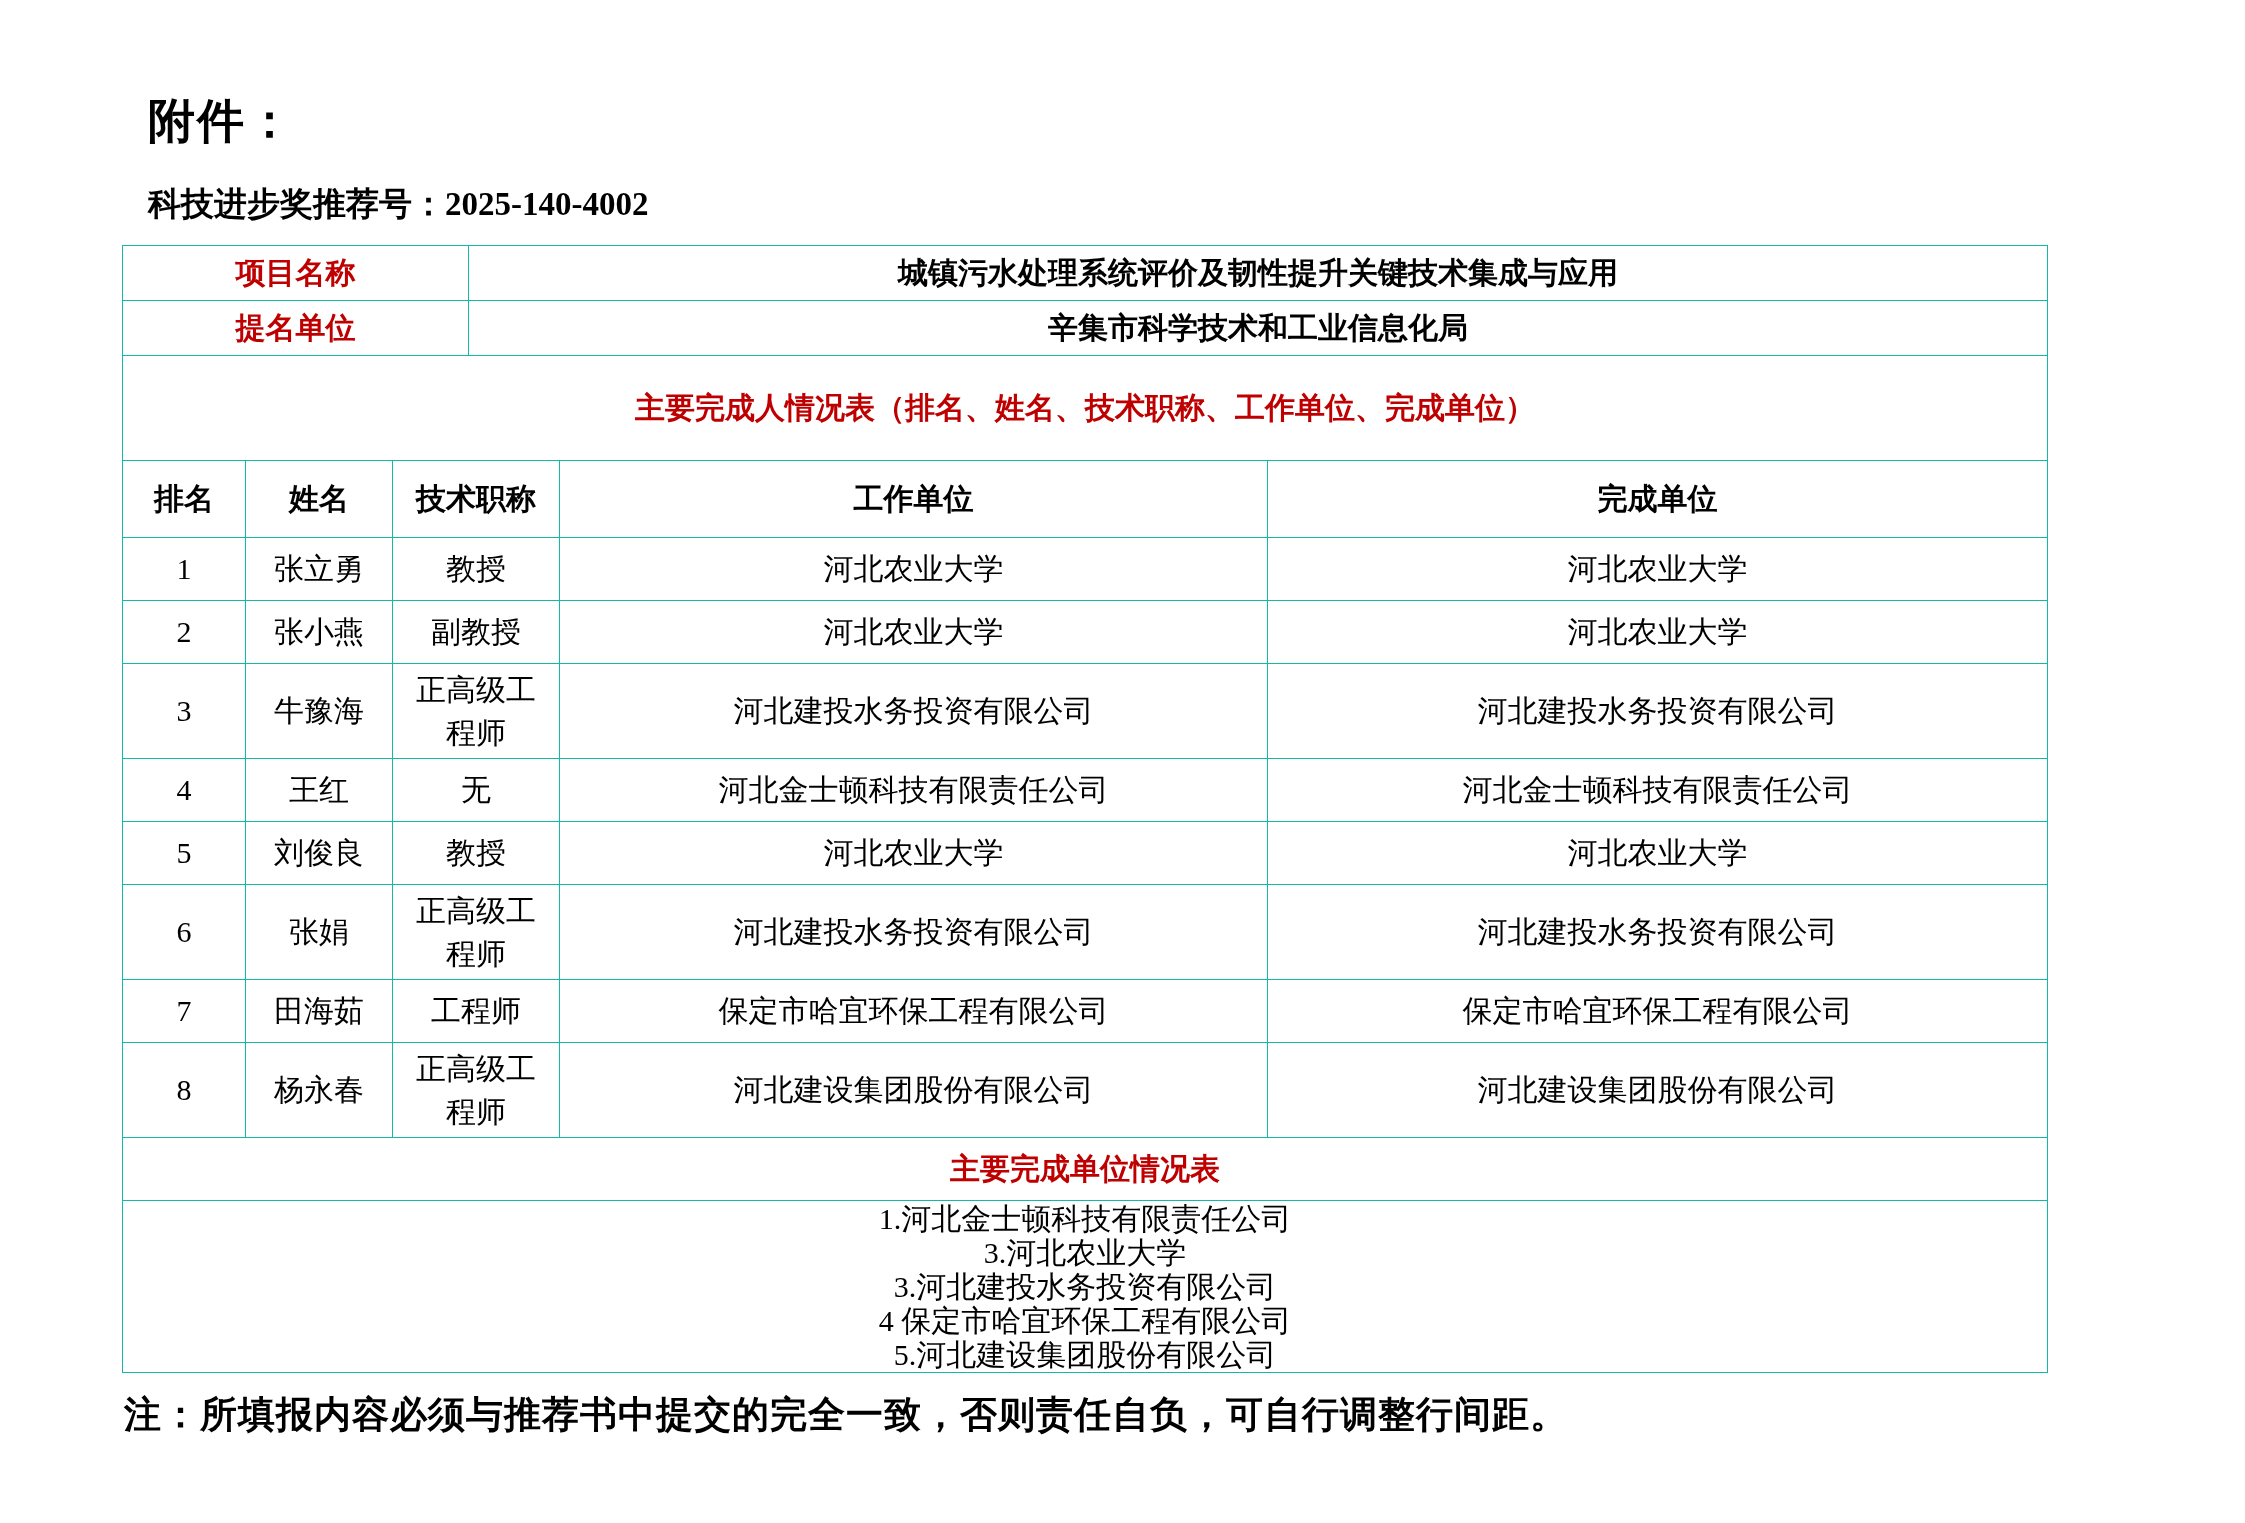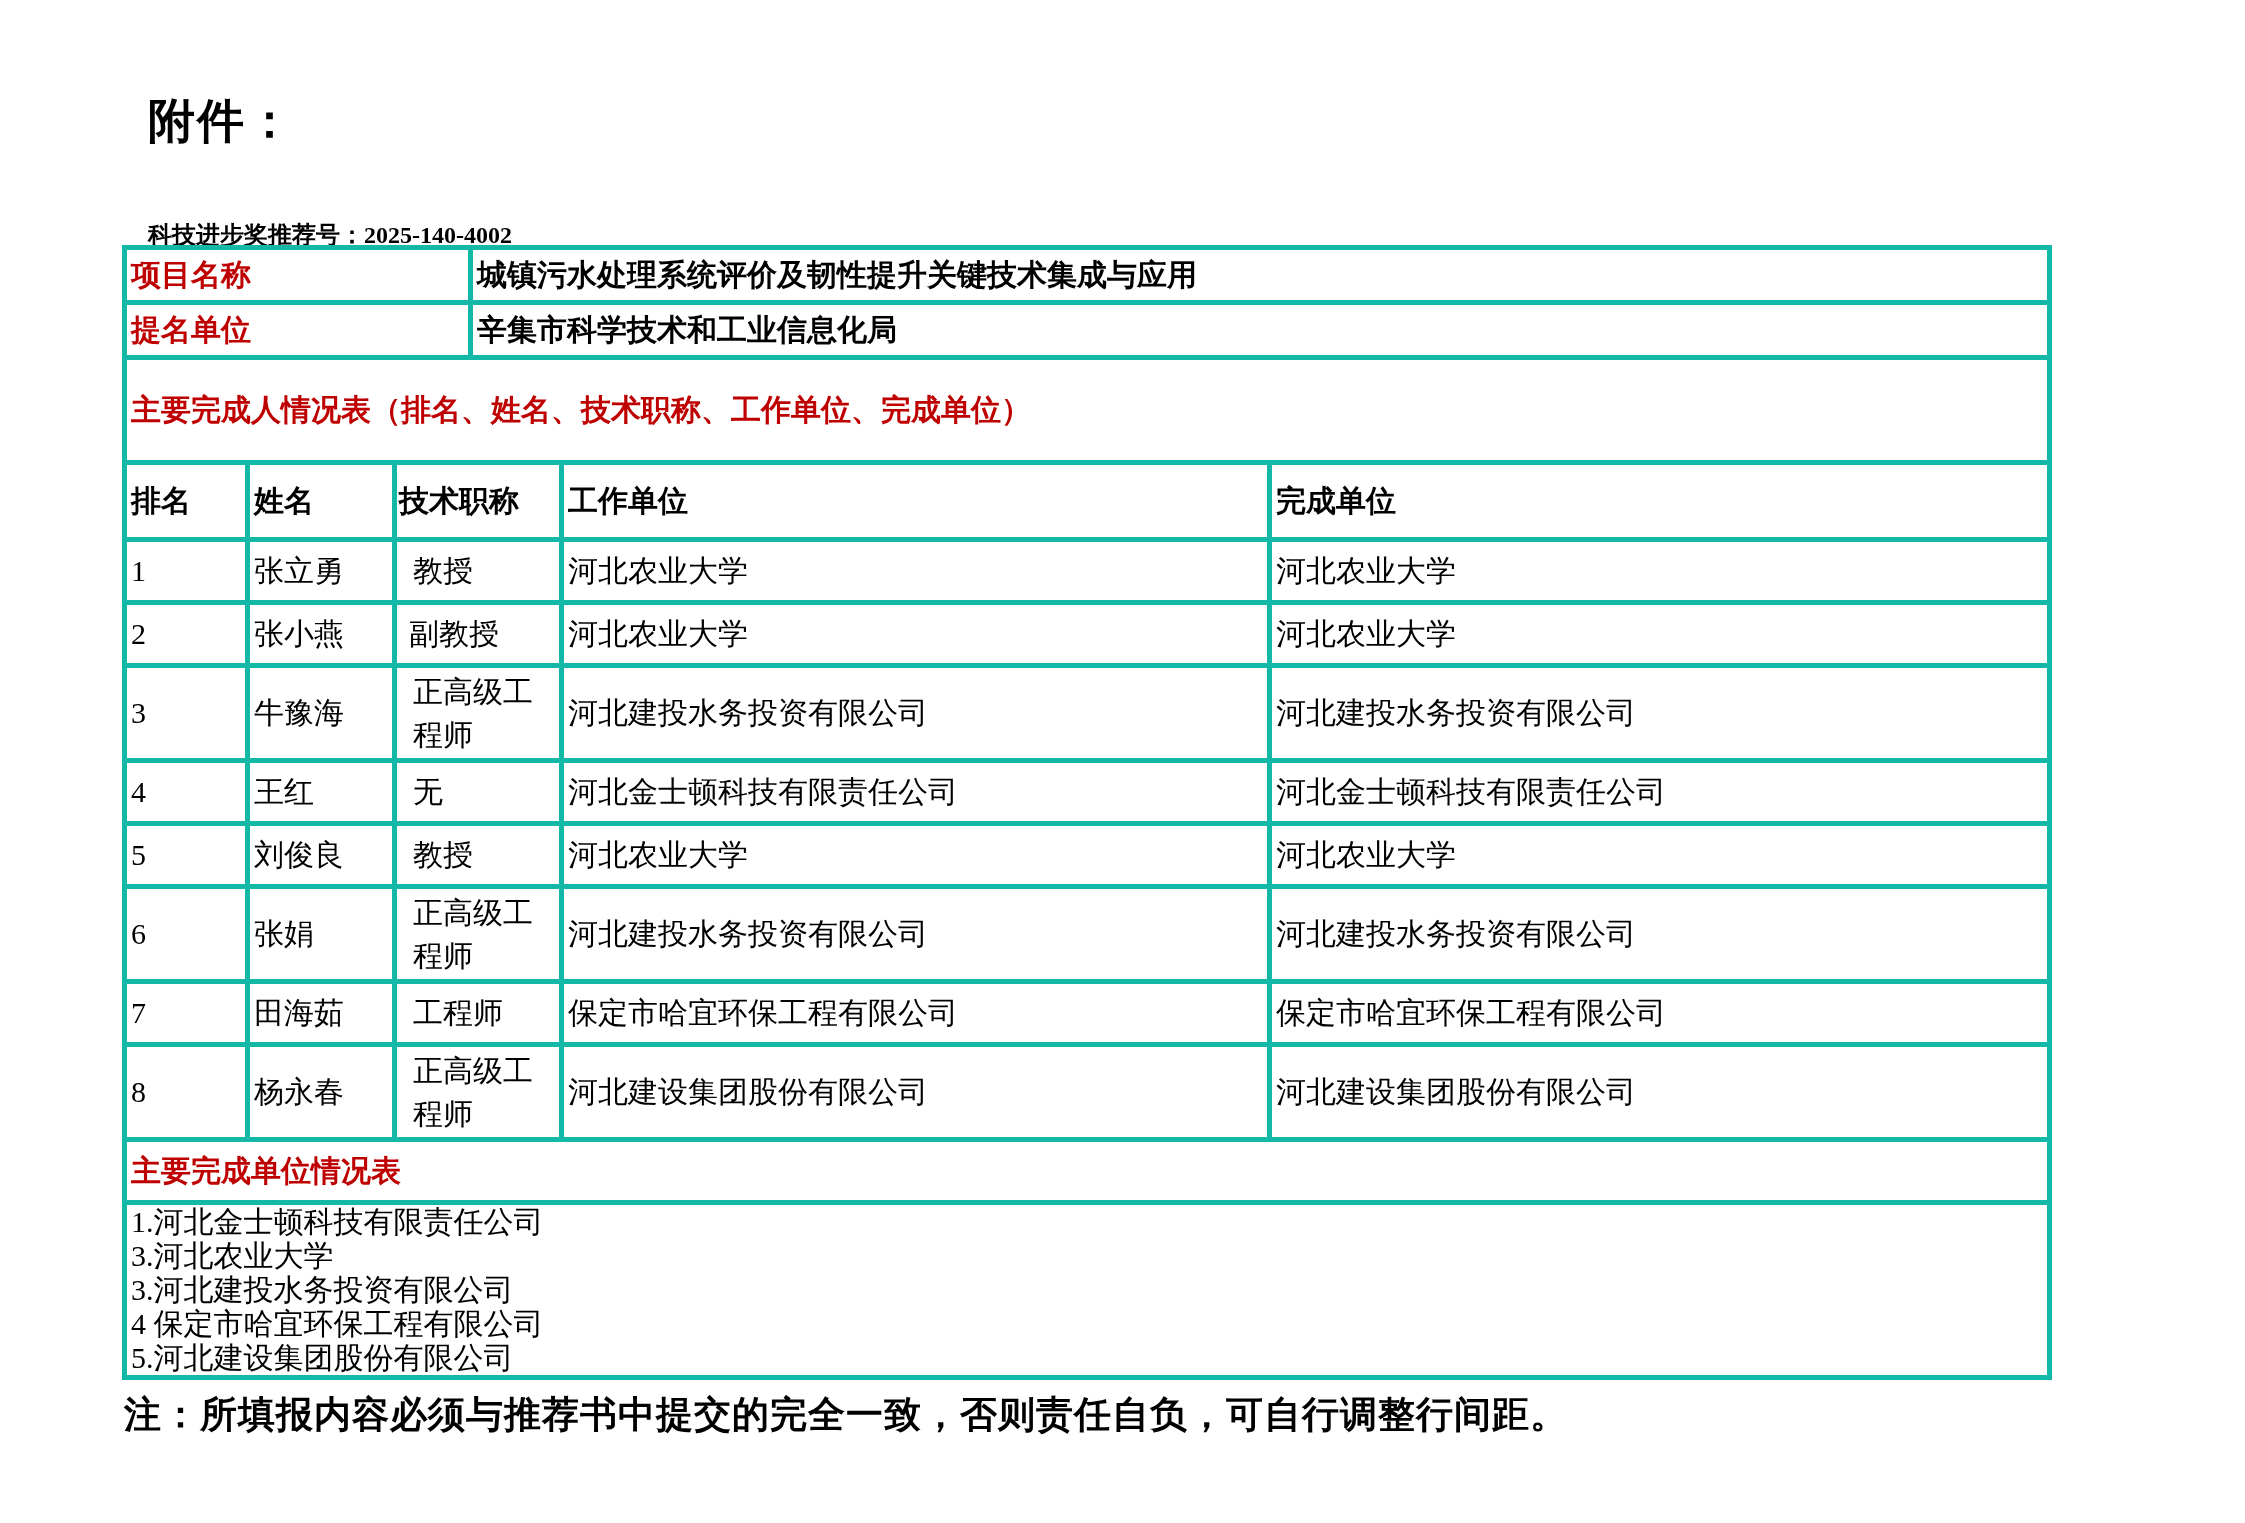--- a/index.html
+++ b/index.html
@@ -14,33 +14,33 @@
   .attachment{
     position:absolute;
     left:148px; top:90px;
     font-size:47px;
     font-weight:bold;
     letter-spacing:2px;
   }
   .rec-line{
     position:absolute;
     left:148px; top:182px;
-    font-size:24px;
+    font-size:33px;
     font-weight:bold;
-    margin-top:37px;
   }
   .main-table{
     position:absolute;
     left:122px; top:245px;
     width:1925px;
     border-collapse:collapse;
     table-layout:fixed;
   }
   .main-table td{
-    border:5px solid #14b8a6;
+    border:1px solid #14b8a6;
+    text-align:center;
     vertical-align:middle;
     font-size:30px;
     padding:0 4px;
     overflow:hidden;
   }
   .red{color:#bf0000;}
   .bold{font-weight:bold;}
   .fs32{font-size:32px;}
   .h55{height:55px;}
   .h105{height:105px;border-radius:11px;}

